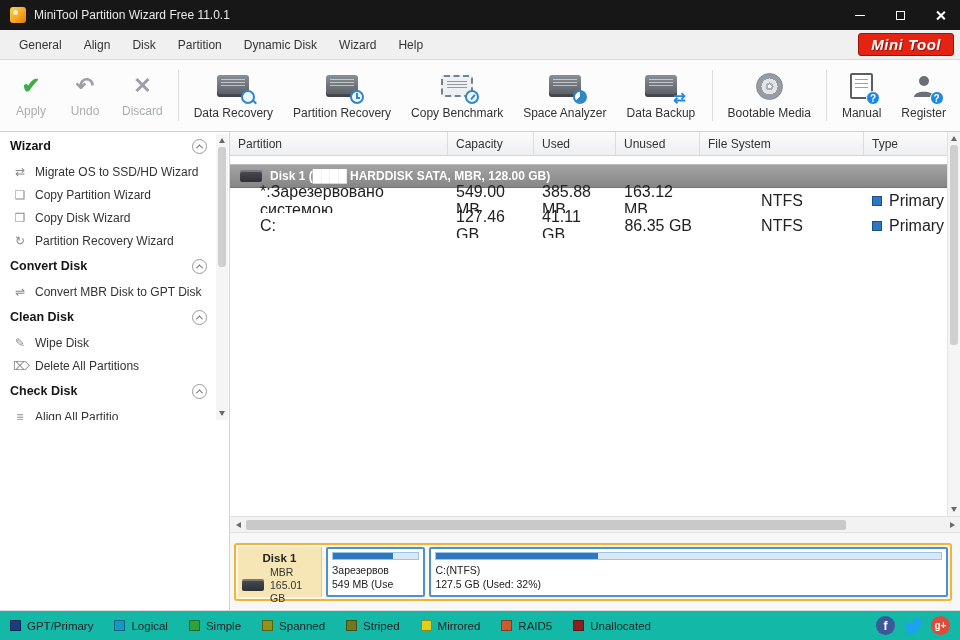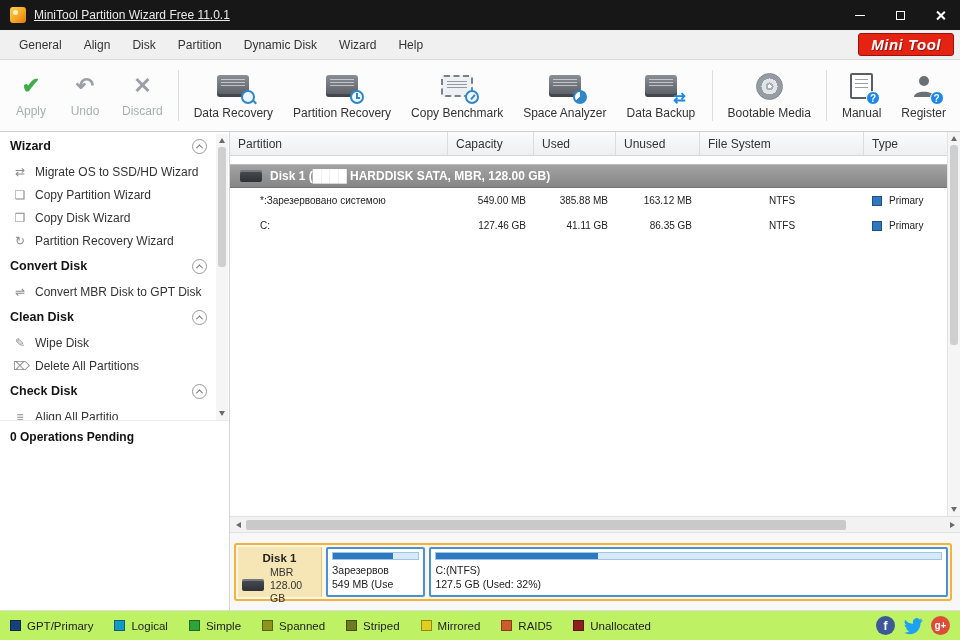--- a/index.html
+++ b/index.html
@@ -7,21 +7,21 @@
   body { font-family: "Liberation Sans", sans-serif; overflow: hidden; background: #fff; }
   #app { width: 960px; height: 640px; display: flex; flex-direction: column; background: #fff; }
 
   
   .titlebar { flex: 0 0 30px; background: #171717; display: flex; align-items: center; color: #fff; }
   .app-icon { width: 16px; height: 16px; margin: 0 8px 0 10px; border-radius: 3px;
               background: linear-gradient(135deg, #ffd24a 0%, #f5a623 55%, #e07b12 100%);
               position: relative; }
   .app-icon::after { content: ""; position: absolute; left: 3px; top: 3px; width: 5px; height: 5px;
                      background: #fff7d8; border-radius: 50%; opacity: .9; }
-  .title-text { font-size: 12px; color: #eaeaea; text-decoration: underline; }
+  .title-text { font-size: 12px; color: #eaeaea; }
   .win-controls { margin-left: auto; display: flex; height: 100%; }
   .win-btn { width: 40px; height: 100%; display: flex; align-items: center; justify-content: center; }
   .g-min { width: 10px; height: 1px; background: #fff; }
   .g-max { width: 9px; height: 9px; border: 1px solid #fff; }
   .g-close { position: relative; width: 11px; height: 11px; }
   .g-close::before, .g-close::after { content: ""; position: absolute; left: 5px; top: 0; width: 1.5px; height: 11px; background: #fff; }
   .g-close::before { transform: rotate(45deg); }
   .g-close::after { transform: rotate(-45deg); }
 
   
@@ -123,21 +123,21 @@
   .num { justify-content: flex-end; }
   .ctr { justify-content: center; }
 
   .disk-banner { height: 24px; margin-top: 8px; display: flex; align-items: center; gap: 8px;
                  padding-left: 10px; color: #fff; font-weight: bold; font-size: 12px;
                  background: linear-gradient(#a3a3a3, #868686); border-top: 1px solid #bcbcbc; border-bottom: 1px solid #747474;
                  white-space: nowrap; overflow: hidden; }
   .mini-drive { width: 22px; height: 12px; border-radius: 2px; flex: 0 0 22px;
                 background: linear-gradient(#4a4e54, #2e3136); box-shadow: inset 0 2px 0 rgba(255,255,255,.25); }
 
-  .trow { display: flex; height: 25px; font-size: 10px; color: #222; background: #fff; }
+  .trow { display: flex; height: 25px; font-size: 16px; color: #222; background: #fff; }
   .trow .c-part { padding-left: 30px; }
   .type-sq { width: 10px; height: 10px; border: 1px solid #1d4f86; margin-right: 7px; flex: 0 0 10px; }
 
   .table-rest { flex: 1; background: #fff; }
 
   .vscroll { width: 13px; flex: 0 0 13px; background: #f5f5f5; border-left: 1px solid #e3e3e3;
              display: flex; flex-direction: column; align-items: center; }
 
   .hscroll { flex: 0 0 16px; background: #f2f2f2; border-top: 1px solid #e0e0e0;
              display: flex; align-items: center; }
@@ -158,21 +158,21 @@
   .map-disk .dtxt { font-size: 10.5px; color: #333; line-height: 1.25; }
 
   .map-part { border: 2px solid #4a90d9; border-radius: 2px; background: #fff; padding: 3px 4px 2px 4px;
               display: flex; flex-direction: column; font-size: 10.5px; color: #222; overflow: hidden; }
   .map-part.flex1 { flex: 1; }
   .part-bar { height: 8px; background: #d9e8f7; border: 1px solid #9ec4e8; margin-bottom: 3px; position: relative; flex: 0 0 8px; }
   .part-fill { position: absolute; left: 0; top: 0; bottom: 0; }
   .pline { white-space: nowrap; overflow: hidden; line-height: 1.35; }
 
   
-  .legendbar { flex: 0 0 30px; background: #bef264; border-top: 1px solid #dcdcdc;
+  .legendbar { flex: 0 0 30px; background: #14b8a6; border-top: 1px solid #dcdcdc;
                display: flex; align-items: center; padding: 0 10px; gap: 21px; font-size: 11.5px; color: #222; }
   .leg { display: flex; align-items: center; gap: 6px; }
   .leg-sq { width: 11px; height: 11px; border: 1px solid rgba(0,0,0,.35); flex: 0 0 11px; }
   .socials { margin-left: auto; display: flex; gap: 8px; align-items: center; }
   .soc { width: 19px; height: 19px; border-radius: 50%; color: #fff; font-size: 12px; font-weight: bold;
          display: flex; align-items: center; justify-content: center; }
   .soc.fb { background: #3b5998; }
   .soc.gp { background: #dd4b39; font-size: 10px; }
 </style>
 </head>
@@ -346,21 +346,20 @@
           <span class="chev-circle">
               <span class="chev-up"></span>
             </span>
         </div>
         <div class="side-item">
           <span class="sic">≡</span>
           <span>Align All Partitio</span>
         </div>
       </div>
 
-      <div class="pending">0 Operations Pending</div>
 
       <div class="side-scrollbar">
         <span class="tri-up"></span>
         <span class="vthumb"></span>
         <span class="vtrack-fill"></span>
         <span class="tri-down"></span>
       </div>
     </div>
 
     <div class="content">
@@ -428,21 +427,21 @@
           </span>
       </div>
 
       <div class="diskmap">
         <div class="map-outline">
           <div class="map-disk">
             <span class="dname">Disk 1</span>
             <span class="mini-drive"></span>
             <span class="dtxt">
               <span>MBR</span><br>
-              <span>128.00 GB</span>
+              <span>165.01 GB</span>
             </span>
           </div>
 
           <div class="map-part" style="width: 14%;">
             <span class="part-bar">
               <span class="part-fill" style="background: rgb(46, 120, 192); width: 70%;"></span>
             </span>
             <span class="pline">Зарезервов</span>
             <span class="pline">549 MB (Use</span>
           </div>

